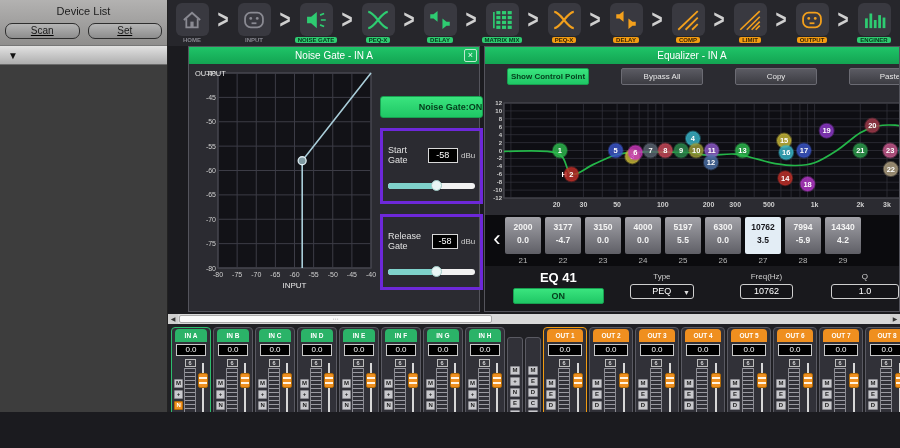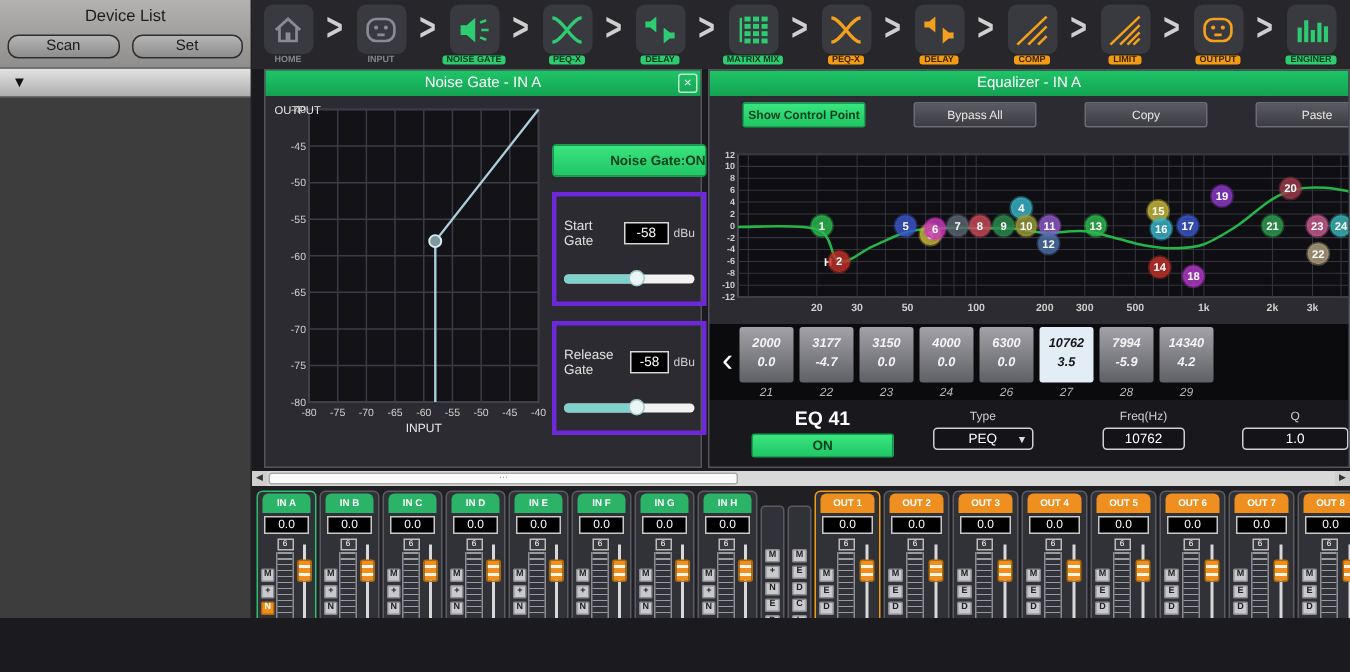--- a/index.html
+++ b/index.html
@@ -4,21 +4,21 @@
 <style>
   * { box-sizing: border-box; margin: 0; padding: 0; }
   html,body { width:900px; height:448px; overflow:hidden; background:#1b1b1f;
     font-family:"Liberation Sans", sans-serif; }
   .app { display:flex; width:900px; height:412px; }
 
   
   .sidebar { width:168px; background:#3d3d3d; flex:none; border-right:1px solid #222; }
   .sidebar-top { background:linear-gradient(#b3b2b1,#8f8e8d); padding:3px 5px 6px; }
   .dl-title { text-align:center; font-size:11px; color:#1c1c1c; padding:2px 0 6px; }
-  .btn-row { display:flex; gap:8px; justify-content:center; }
+  .btn-row { display:flex; gap:8px; justify-content:center;text-decoration:underline; }
   .side-btn { flex:1; height:16px; font-size:10px; color:#1a1a1a; background:linear-gradient(#b5b5b5,#8d8d8d);
     border:1px solid #2e2e2e; border-radius:7px; line-height:14px; text-align:center; cursor:pointer; }
   .device-dropdown { height:20px; background:linear-gradient(#e2e2e2,#aeaeae); border-top:1px solid #777;
     border-bottom:1px solid #6a6a6a; display:flex; align-items:center; padding-left:8px; }
   .device-dropdown .tri { color:#111; font-size:10px; }
 
   
   .main { flex:1; display:flex; flex-direction:column; background:#1b1b1f; overflow:hidden; }
 
   
@@ -28,21 +28,21 @@
   .tile svg { width:26px; height:26px; }
   .tb-label { margin-top:1px; font-size:6px; font-weight:bold; letter-spacing:0; white-space:nowrap; }
   .badge-green { background:#2ecc71; color:#06341a; padding:0 3px; border-radius:2px; }
   .badge-orange { background:#f39c12; color:#3a2403; padding:0 3px; border-radius:2px; }
   .lbl-plain { color:#85858d; }
   .ic-green { color:#2ecc71; } .ic-orange { color:#f3a01c; } .ic-gray { color:#8a8a92; }
   .tb-chev { width:18px; text-align:center; color:#cfcfcf; font-size:19px; font-weight:bold;
     transform:scaleY(1.35); line-height:33px; }
 
   
-  .panels { display:flex; gap:4px; padding-left:8px; height:266px; flex:none; overflow:hidden; }
+  .panels { display:flex; gap:4px; padding-left:20px; height:266px; flex:none; overflow:hidden; }
   .panel { background:#2b2b31; border:1px solid #54545c; display:flex; flex-direction:column; }
   .panel-header { height:17px; background:linear-gradient(#1fc468,#13a452); color:#fff; font-size:10px;
     display:flex; align-items:center; justify-content:center; position:relative; flex:none; }
   .close-box { position:absolute; right:2px; top:2px; width:13px; height:13px; border:1px solid #bfe8cf;
     color:#eafff2; font-size:9px; line-height:11px; text-align:center; border-radius:2px; cursor:pointer; }
 
   
   .ng-panel { width:292px; flex:none; }
   .ng-body { display:flex; flex:1; }
   .ng-graph { width:190px; padding:3px 0 0 3px; }
@@ -63,21 +63,21 @@
   
   .eq-panel { flex:1; min-width:0; overflow:hidden; }
   .eq-btn-row { display:flex; margin:4px 0 16px 22px; gap:32px; flex:none; }
   .eq-btn { width:82px; height:17px; font-size:8px; text-align:center; line-height:16px; border-radius:2px;
     color:#e8e8e8; background:linear-gradient(#5b5b63,#3c3c42); border:1px solid #6b6b73; cursor:pointer; flex:none; }
   .eq-btn.active { background:linear-gradient(#3ae47e,#1fc765); color:#05401d; border-color:#18a050; font-weight:bold; }
   .eq-graph { flex:none; margin-left:2px; }
   .eq-table { background:#0b0b0e; padding:2px 0 1px 4px; display:flex; flex:none; }
   .eq-chev { width:16px; color:#fff; font-size:22px; line-height:44px; text-align:center; cursor:pointer; }
   .eq-cells { display:flex; gap:4px; }
-  .eq-cell { width:36px; flex:none; cursor:pointer;font-style:italic; }
+  .eq-cell { width:36px; flex:none; cursor:pointer; }
   .cell-box { height:37px; border-radius:2px; background:linear-gradient(#a2a2a8,#5f5f66);
     color:#f4f4f4; font-size:8.5px; font-weight:bold; text-align:center; padding-top:4px; line-height:13px; }
   .eq-cell.sel .cell-box { background:#e3edf5; color:#15151a; }
   .cell-num { text-align:center; font-size:8px; color:#b5b5b5; padding-top:2px; }
   .eq-info { background:#19191d; flex:1; display:flex; padding-top:4px; }
   .ei-left { margin-left:28px; width:96px; }
   .ei-name { color:#fff; font-size:13px; font-weight:bold; text-align:center; }
   .ei-on { margin-top:3px; height:16px; background:linear-gradient(#3ae47e,#1fc765); border:1px solid #18a050;
     border-radius:2px; color:#05401d; font-size:9px; font-weight:bold; text-align:center; line-height:15px; cursor:pointer; }
   .ei-field { display:flex; flex-direction:column; align-items:center; }
@@ -555,20 +555,24 @@
               </div>
               <div class="eq-cell">
                 <div class="cell-box">3150<br>0.0</div>
                 <div class="cell-num">23</div>
               </div>
               <div class="eq-cell">
                 <div class="cell-box">4000<br>0.0</div>
                 <div class="cell-num">24</div>
               </div>
               <div class="eq-cell">
+                <div class="cell-box">5197<br>5.5</div>
+                <div class="cell-num">25</div>
+              </div>
+              <div class="eq-cell">
                 <div class="cell-box">6300<br>0.0</div>
                 <div class="cell-num">26</div>
               </div>
               <div class="eq-cell sel">
                 <div class="cell-box">10762<br>3.5</div>
                 <div class="cell-num">27</div>
               </div>
               <div class="eq-cell">
                 <div class="cell-box">7994<br>-5.9</div>
                 <div class="cell-num">28</div>

